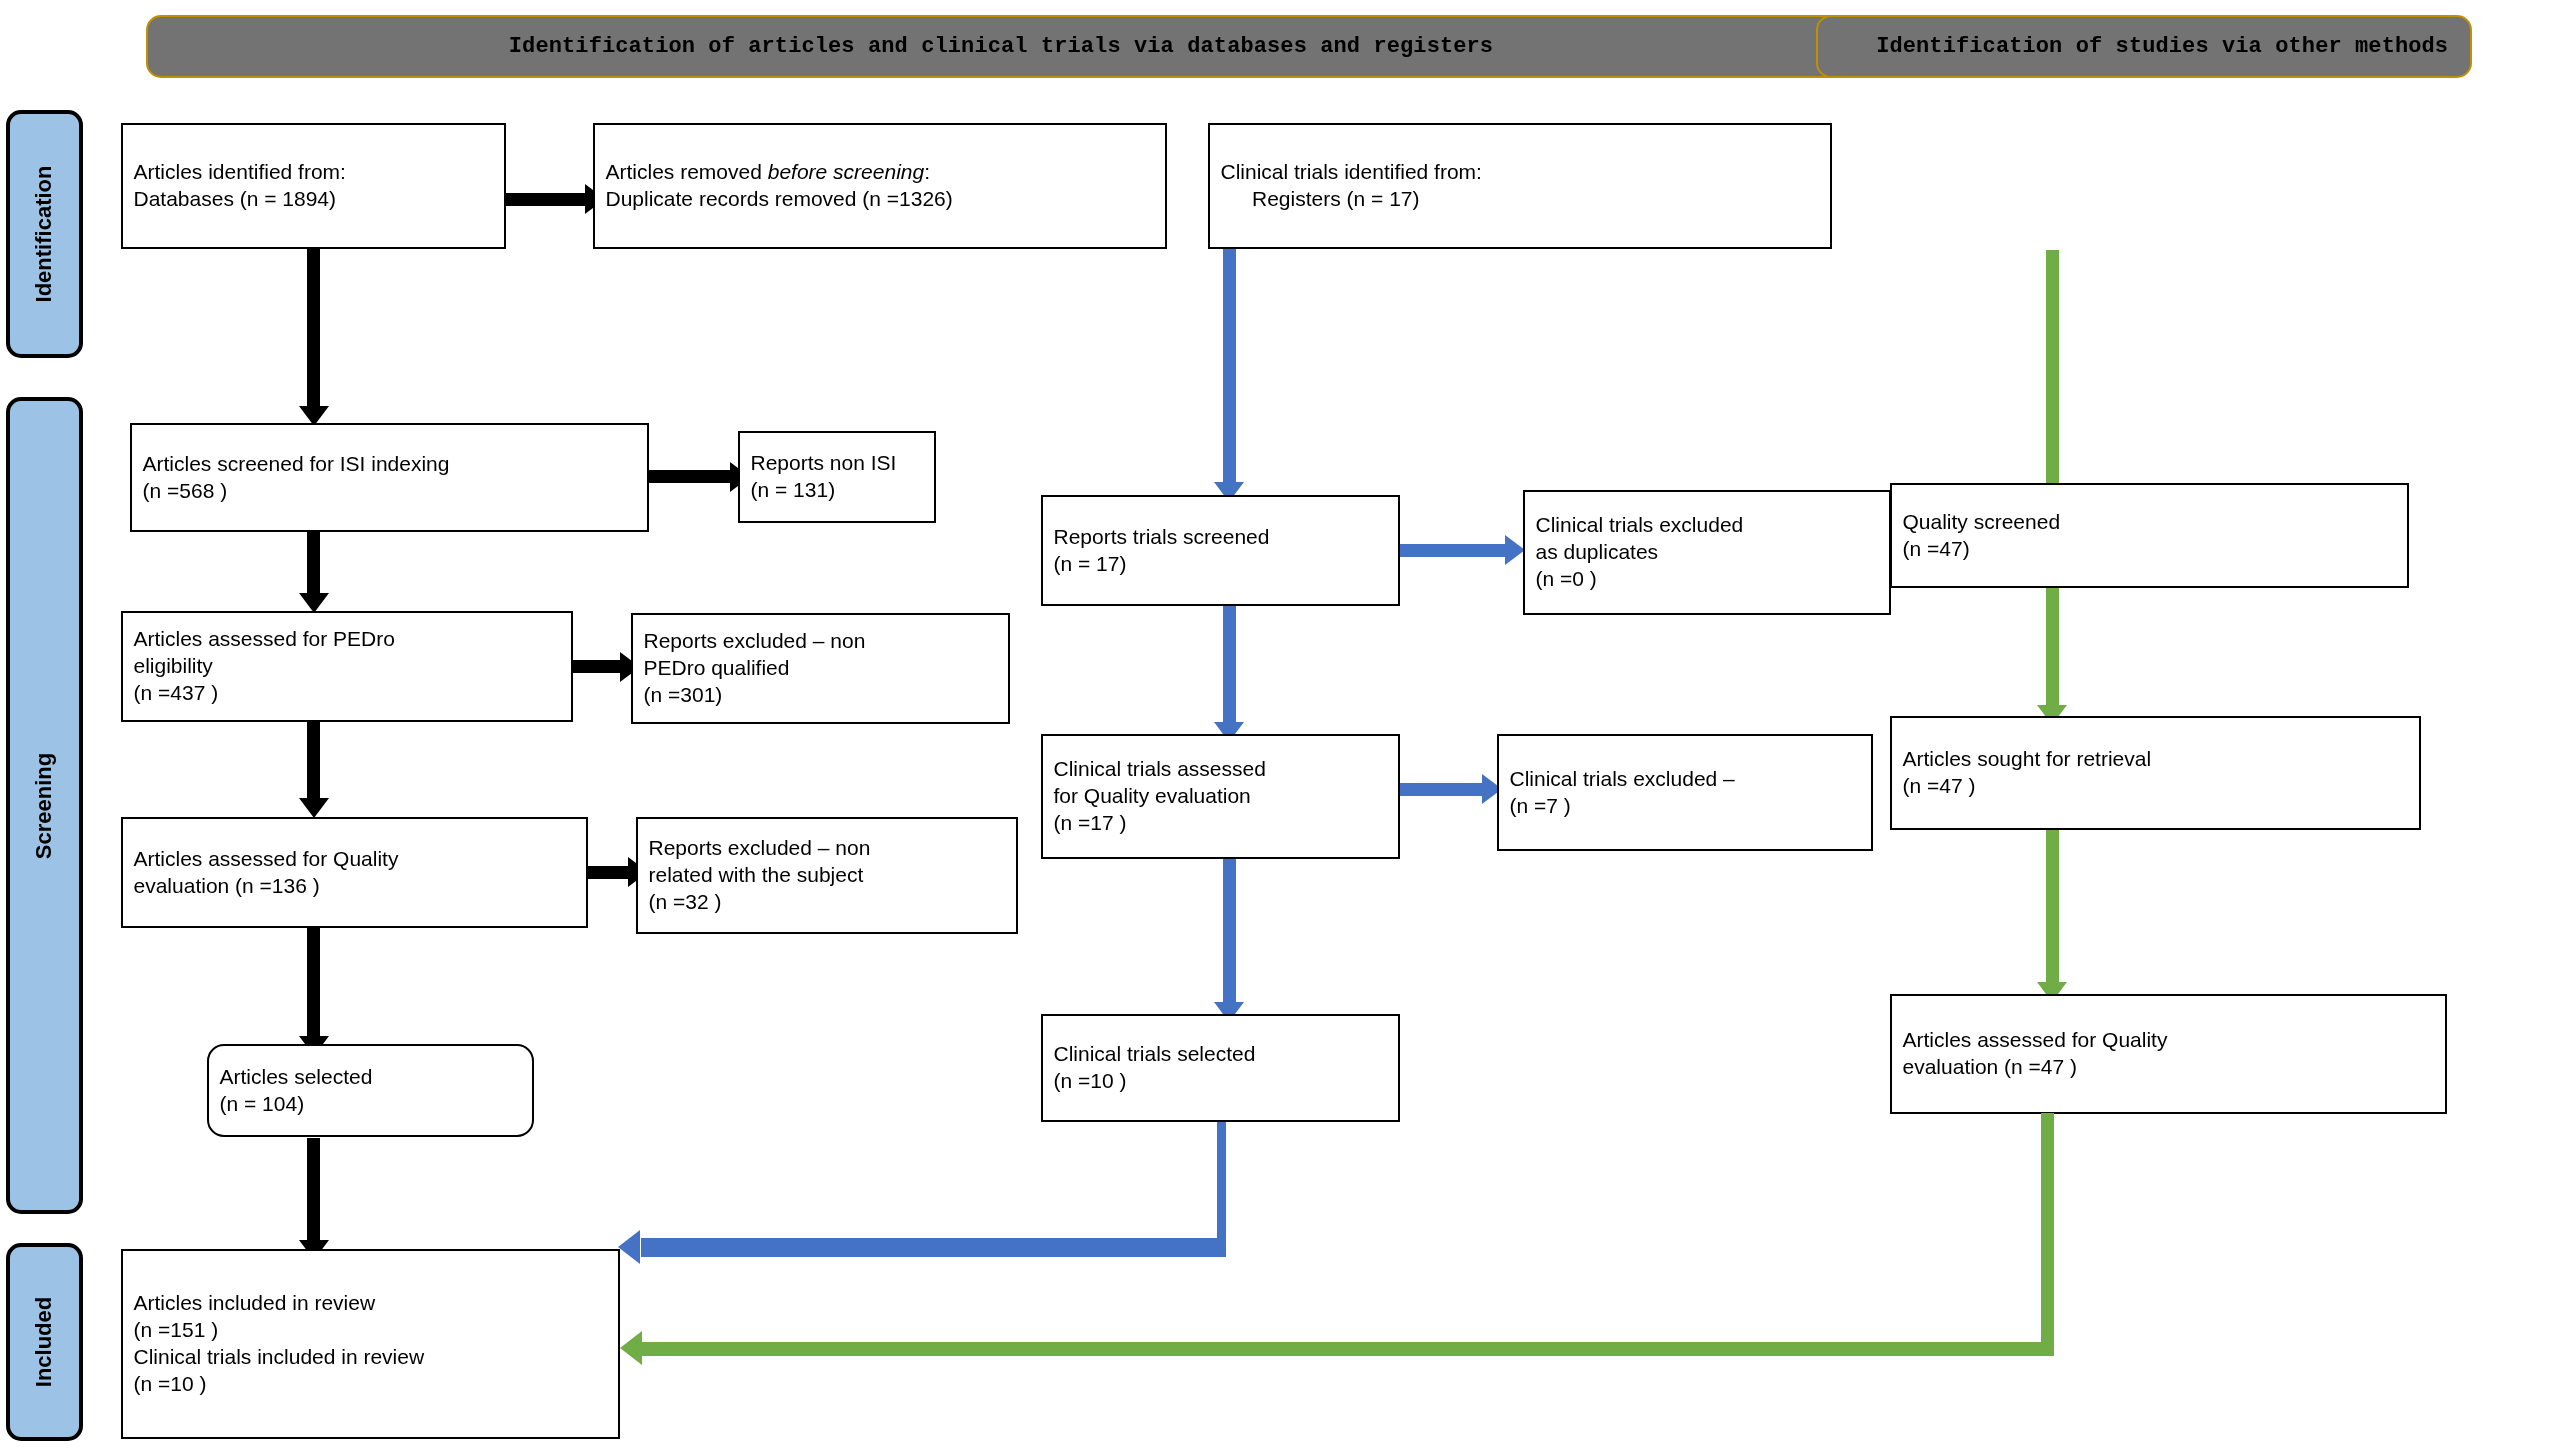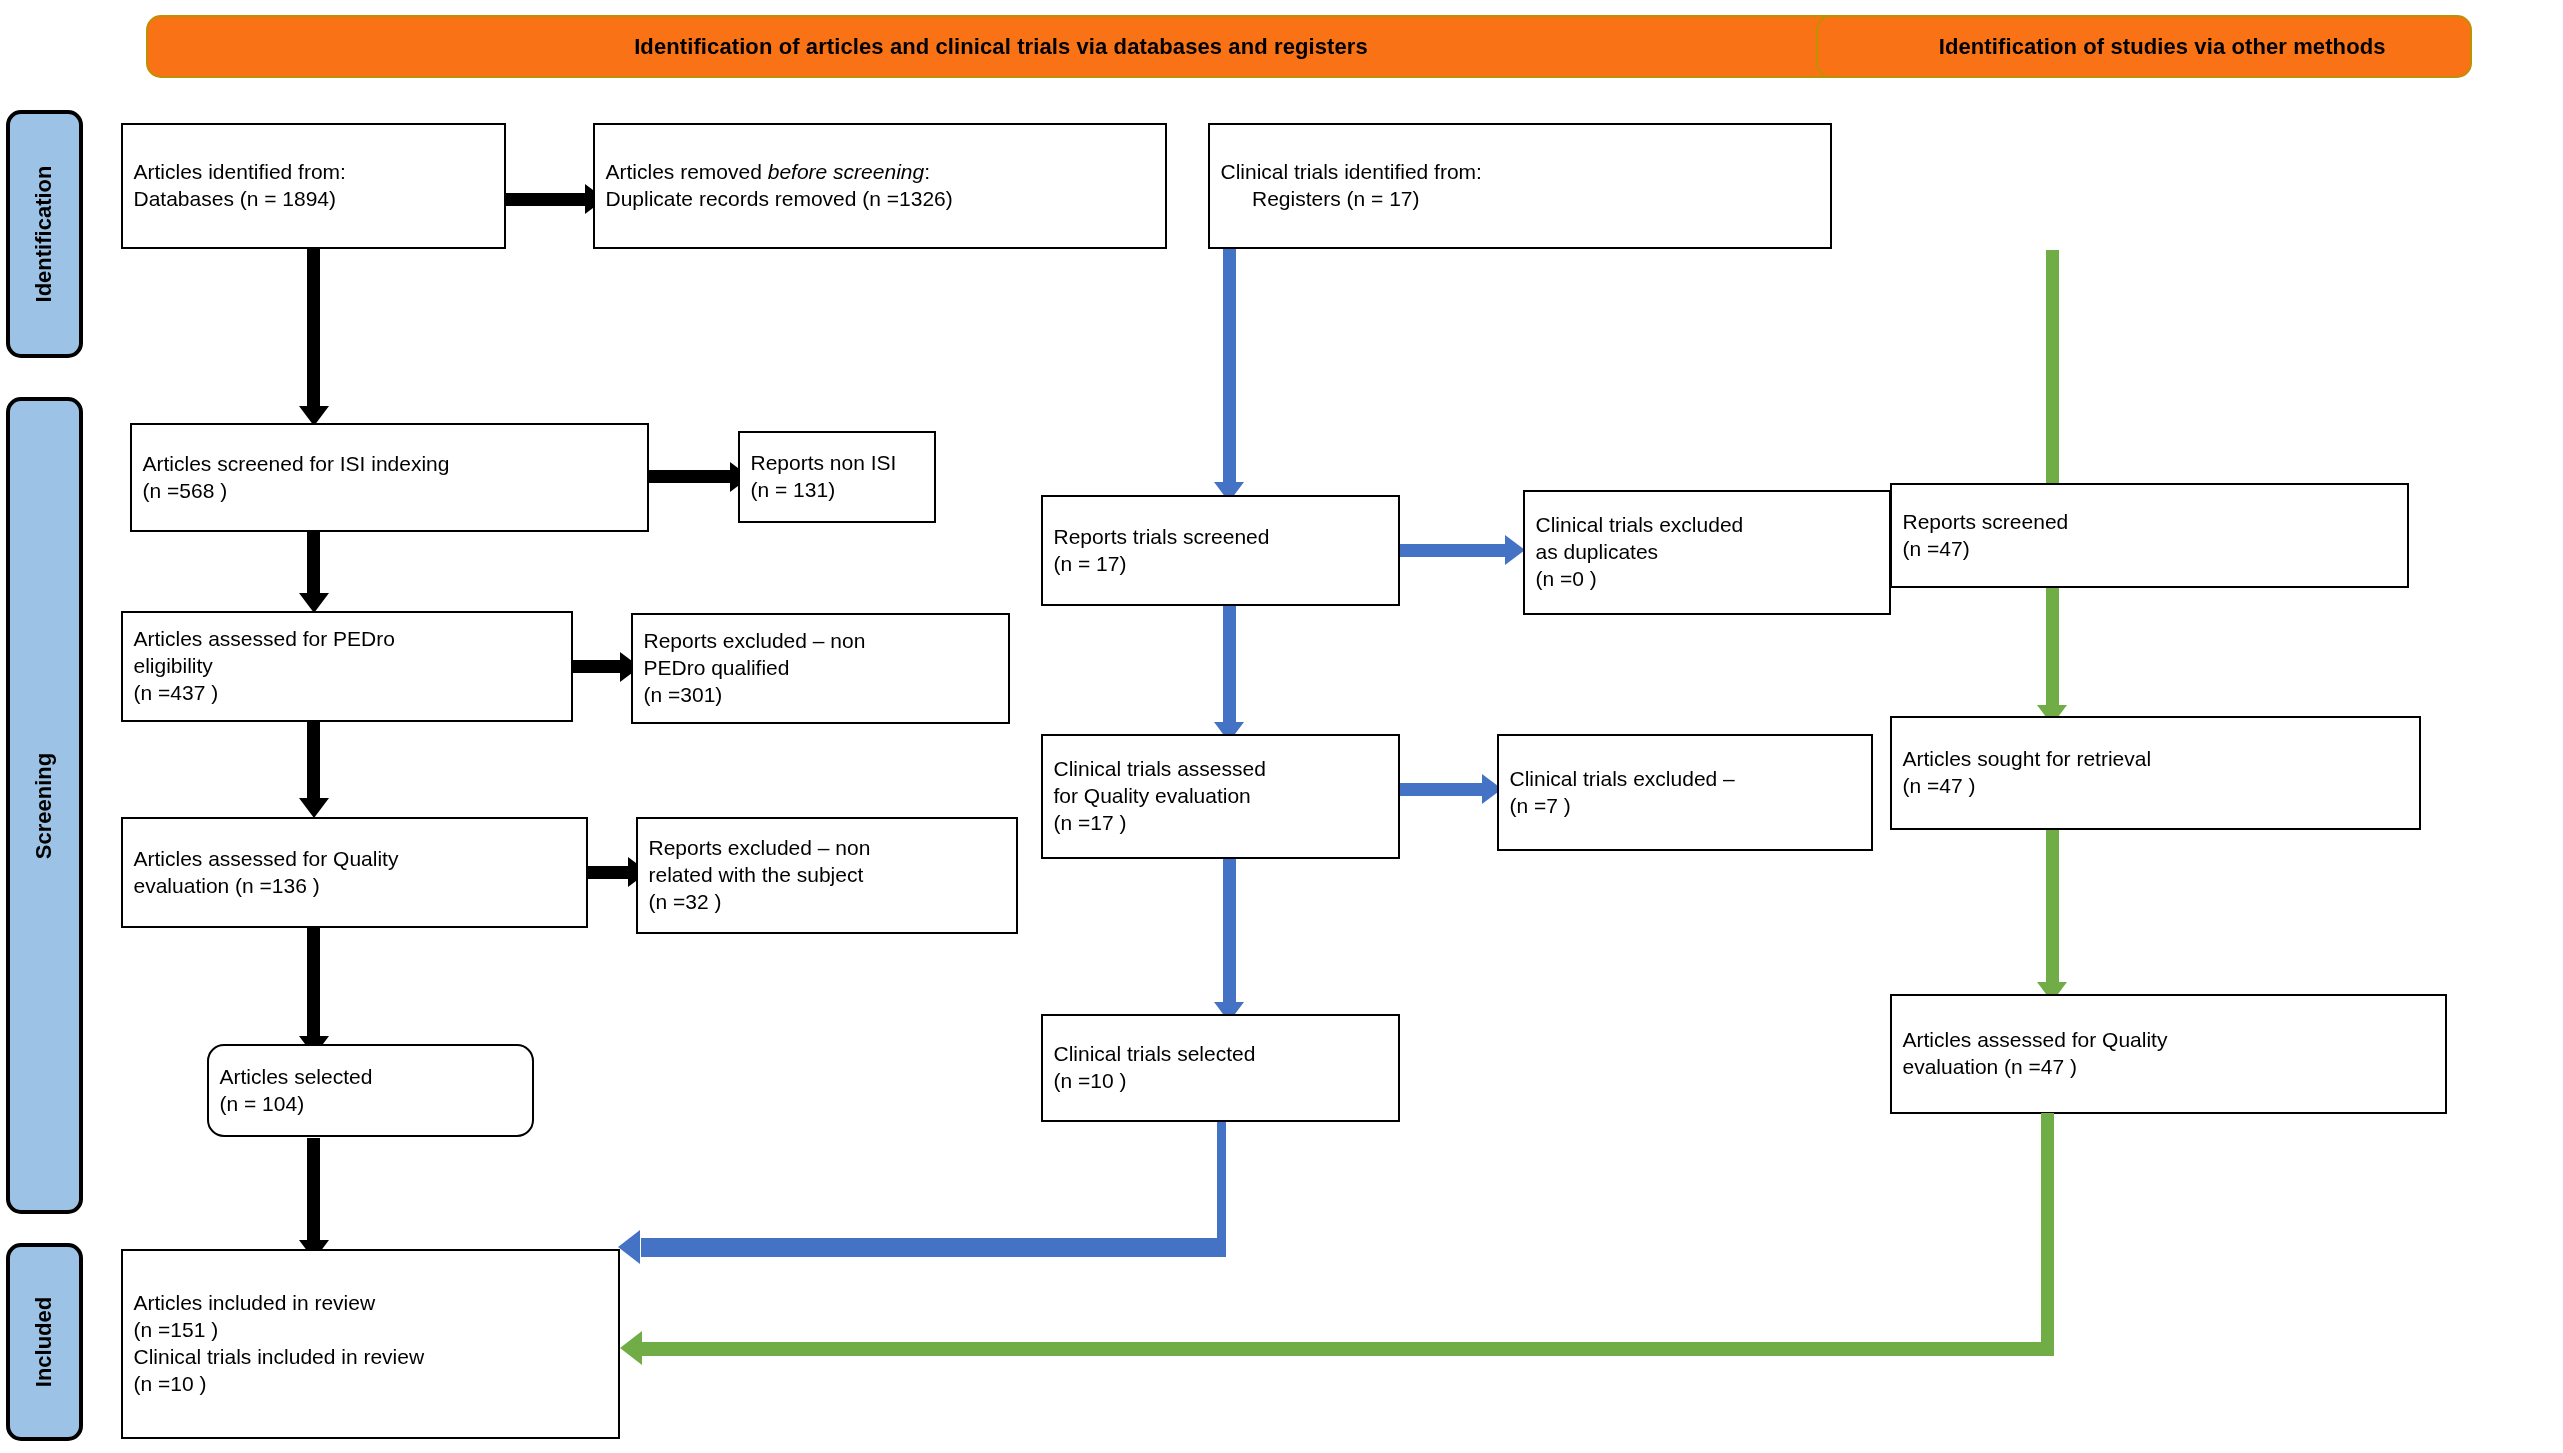--- a/index.html
+++ b/index.html
@@ -14,33 +14,34 @@
     position: relative;
     width: 2563px;
     height: 1454px;
     background: #ffffff;
     overflow: hidden;
   }
 
   
   .banner {
     position: absolute;
-    background: #f97316;
+    background: #737373;
     border: 2.9px solid #BF9000;
     border-radius: 15px;
     box-sizing: border-box;
     display: flex;
     align-items: center;
     justify-content: center;
     color: #000000;
     font-weight: bold;
     font-size: 22px;
     letter-spacing: 0.1px;
     text-align: left;
     padding: 0 11.7px;
+    font-family: Liberation Mono, monospace;
   }
 
   
   .side-tab {
     position: absolute;
     background: #9CC3E5;
     border: 4.1px solid #000000;
     border-radius: 15px;
     box-sizing: border-box;
     display: flex;
@@ -256,21 +257,21 @@
   <div class="box" style="left:1041px; top:1014px; width:359px; height:108px;">
     <span class="ln">Clinical trials selected</span>
     <span class="ln">(n =10 )</span>
   </div>
 
   <div class="conn blue" style="left:1217px; top:1122px; width:9.3px; height:125px;"></div>
   <div class="conn blue" style="left:641px; top:1238px; width:585px; height:18.7px;"></div>
   <div class="arrow-head arrow-left" style="left:618px; top:1230px;"></div>
 
   <div class="box" style="left:1890px; top:483px; width:519px; height:105px;">
-    <span class="ln">Reports screened</span>
+    <span class="ln">Quality screened</span>
     <span class="ln">(n =47)</span>
   </div>
 
   <div class="conn green" style="left:2046px; top:588px; width:13px; height:117px;"></div>
   <div class="arrow-head arrow-down green" style="left:2037px; top:705px;"></div>
 
   <div class="box" style="left:1890px; top:716px; width:531px; height:114px;">
     <span class="ln">Articles sought for retrieval</span>
     <span class="ln">(n =47 )</span>
   </div>

